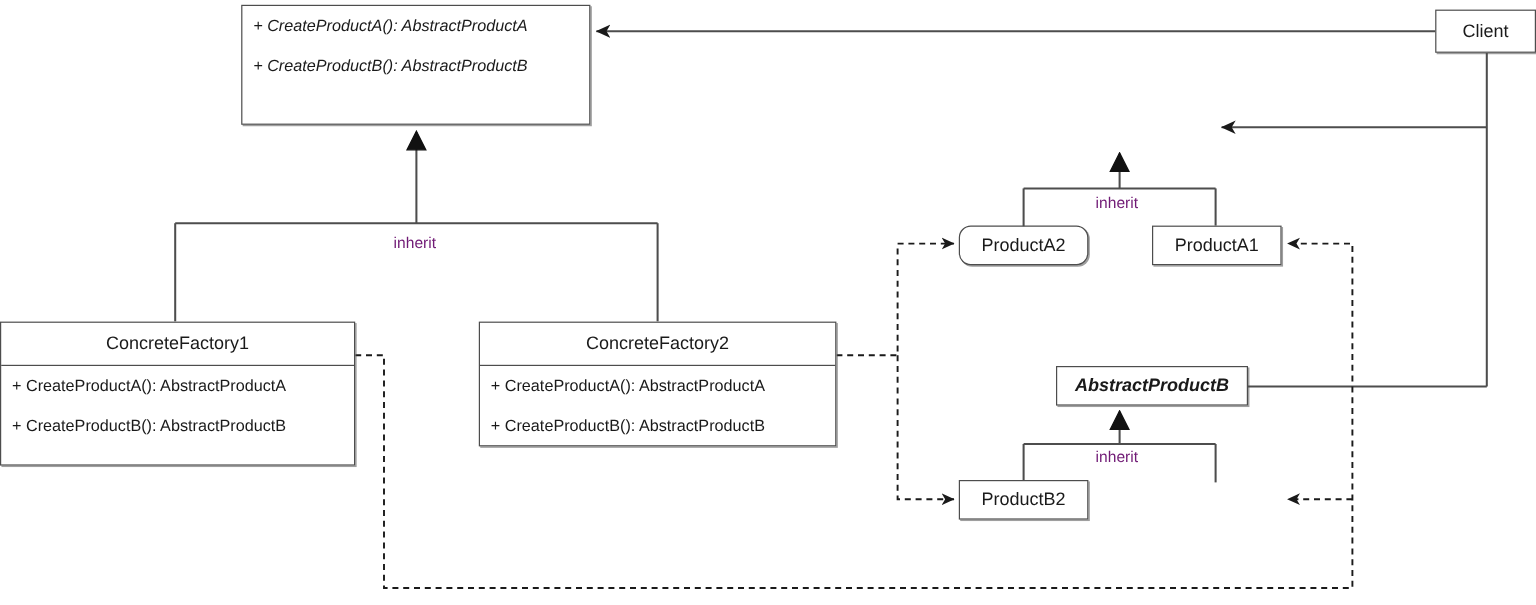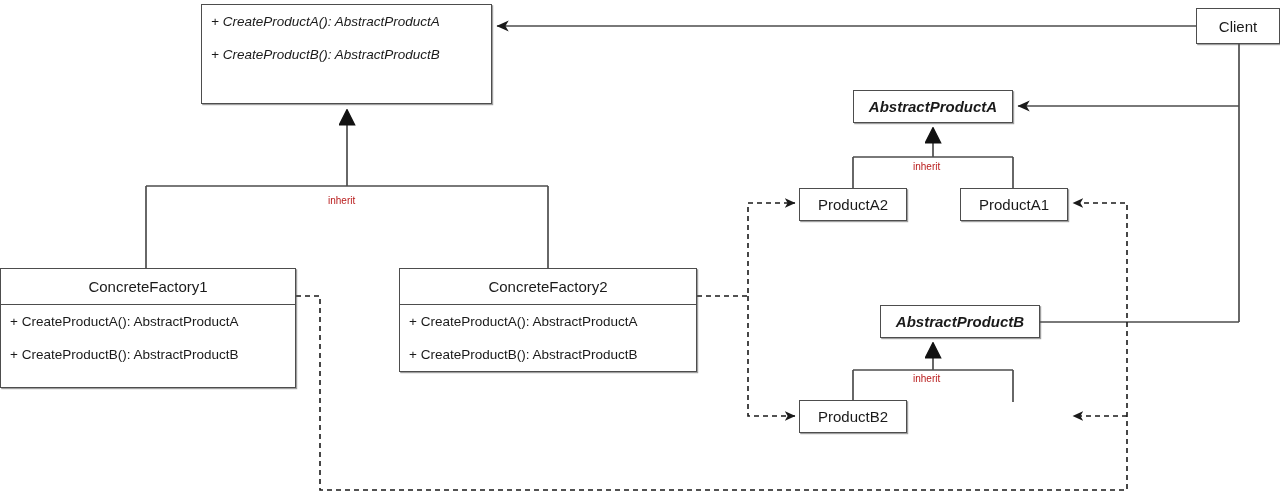--- a/index.html
+++ b/index.html
@@ -64,22 +64,22 @@
     display: flex;
     align-items: center;
     justify-content: center;
   }
   .simple-node .node-title {
     width: 100%;
     height: 100%;
   }
   .edge-label {
     position: absolute;
-    font-size: 10px;
-    color: #b91c1c;
+    font-size: 13px;
+    color: #701a75;
     background: #ffffff;
     padding: 0 4px;
     white-space: nowrap;
     z-index: 4;
   }
 </style>
 </head>
 <body>
 
 <div id="diagram-root">
@@ -163,29 +163,26 @@
     <div class="member" style="height:33px;">+ CreateProductA(): AbstractProductA</div>
     <div class="member" style="height:33px;">+ CreateProductB(): AbstractProductB</div>
   </div>
 
   <div class="node compartmented" style="left:399px; top:268px; width:298px; height:104px;">
     <div class="node-title" style="height:36px;">ConcreteFactory2</div>
     <div class="member" style="height:33px;">+ CreateProductA(): AbstractProductA</div>
     <div class="member" style="height:33px;">+ CreateProductB(): AbstractProductB</div>
   </div>
 
-  <div class="node simple-node abstract" style="left:853px; top:90px; width:160px; height:33px;">
-    <div class="node-title">AbstractProductA</div>
-  </div>
 
   <div class="node simple-node abstract" style="left:853px; top:305px; width:160px; height:33px;margin-left:27px;">
     <div class="node-title">AbstractProductB</div>
   </div>
 
-  <div class="node simple-node" style="left:799px; top:188px; width:108px; height:33px;">
+  <div class="node simple-node" style="left:799px; top:188px; width:108px; height:33px;border-radius:10px;">
     <div class="node-title">ProductA2</div>
   </div>
 
   <div class="node simple-node" style="left:960px; top:188px; width:108px; height:33px;">
     <div class="node-title">ProductA1</div>
   </div>
 
   <div class="node simple-node" style="left:799px; top:400px; width:108px; height:33px;">
     <div class="node-title">ProductB2</div>
   </div>

